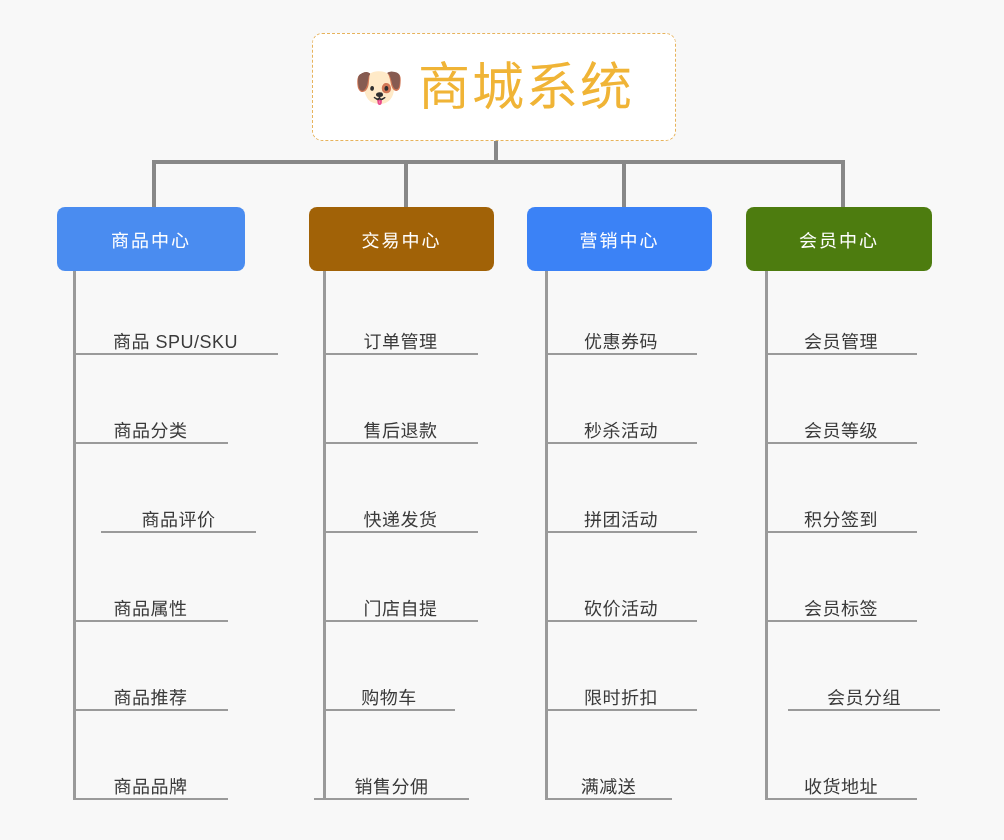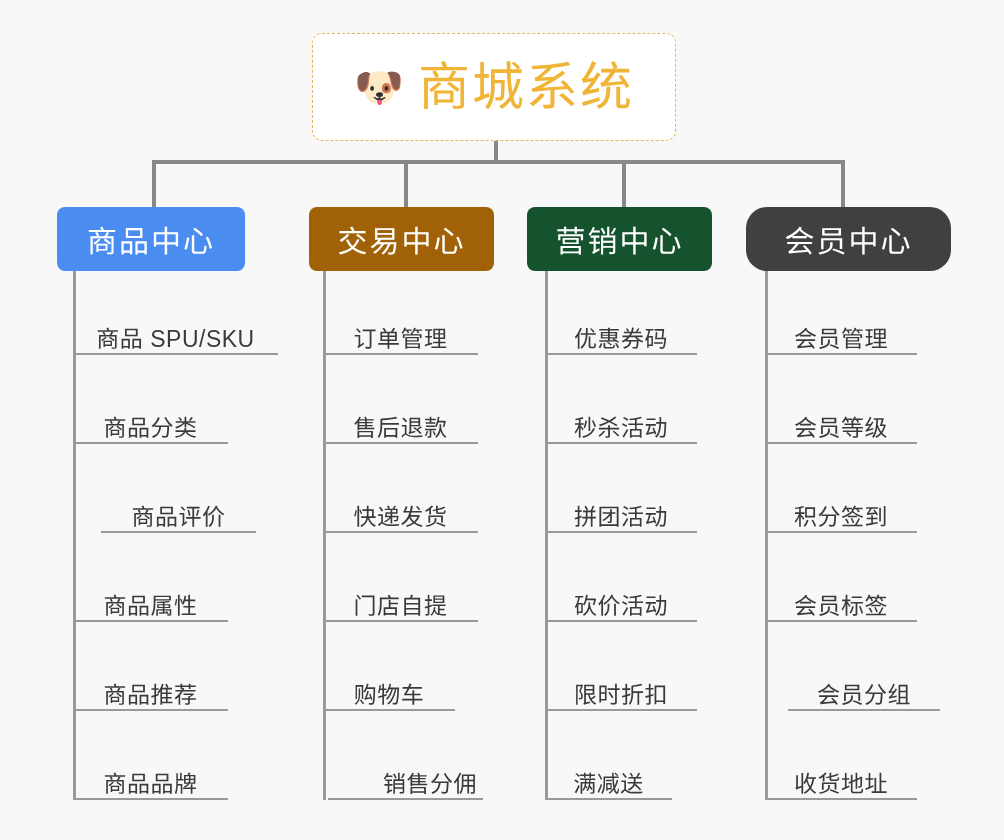--- a/index.html
+++ b/index.html
@@ -65,39 +65,39 @@
 
   
   .cat-box {
     position: absolute;
     height: 64px;
     border-radius: 8px;
     display: flex;
     align-items: center;
     justify-content: center;
     color: #ffffff;
-    font-size: 30px;
+    font-size: 18px;
     letter-spacing: 2px;
     white-space: nowrap;
     top: 207px;
   }
 
   
   .leaf {
     position: absolute;
     box-sizing: border-box;
     border-bottom: 2px solid #9a9a9a;
     display: flex;
     align-items: flex-end;
     justify-content: center;
     padding-bottom: 2px;
     height: 40px;
   }
   .leaf-label {
-    font-size: 23px;
+    font-size: 18px;
     color: #3a3a3a;
     white-space: nowrap;
     letter-spacing: 0.5px;
     line-height: 1;
     padding: 0 6px;
   }
 </style>
 </head>
 <body>
 
@@ -154,45 +154,45 @@
       </div>
       <div class="leaf" style="left: 323px; width: 155px; top: 493px;">
         <span class="leaf-label">快递发货</span>
       </div>
       <div class="leaf" style="left: 323px; width: 155px; top: 582px;">
         <span class="leaf-label">门店自提</span>
       </div>
       <div class="leaf" style="left: 323px; width: 132px; top: 671px;">
         <span class="leaf-label">购物车</span>
       </div>
-      <div class="leaf" style="left: 328px; width: 155px; top: 760px; justify-content: flex-end;">
+      <div class="leaf" style="left: 314px; width: 155px; top: 760px;">
         <span class="leaf-label">销售分佣</span>
       </div>
-      <div class="cat-box" style="left: 527px; width: 185px; background: #14532d;">
+      <div class="cat-box" style="left: 527px; width: 185px; background: #3b82f6;">
         <span>营销中心</span>
       </div>
       <div class="leaf" style="left: 545px; width: 152px; top: 315px;">
         <span class="leaf-label">优惠券码</span>
       </div>
       <div class="leaf" style="left: 545px; width: 152px; top: 404px;">
         <span class="leaf-label">秒杀活动</span>
       </div>
       <div class="leaf" style="left: 545px; width: 152px; top: 493px;">
         <span class="leaf-label">拼团活动</span>
       </div>
       <div class="leaf" style="left: 545px; width: 152px; top: 582px;">
         <span class="leaf-label">砍价活动</span>
       </div>
       <div class="leaf" style="left: 545px; width: 152px; top: 671px;">
         <span class="leaf-label">限时折扣</span>
       </div>
       <div class="leaf" style="left: 545px; width: 127px; top: 760px; text-align: center;">
         <span class="leaf-label">满减送</span>
       </div>
-      <div class="cat-box" style="left: 746px; width: 205px; background: #404040; border-radius: 21px;">
+      <div class="cat-box" style="left: 746px; width: 186px; background: #4d7c0f;">
         <span>会员中心</span>
       </div>
       <div class="leaf" style="left: 765px; width: 152px; top: 315px;">
         <span class="leaf-label">会员管理</span>
       </div>
       <div class="leaf" style="left: 765px; width: 152px; top: 404px;">
         <span class="leaf-label">会员等级</span>
       </div>
       <div class="leaf" style="left: 765px; width: 152px; top: 493px;">
         <span class="leaf-label">积分签到</span>

